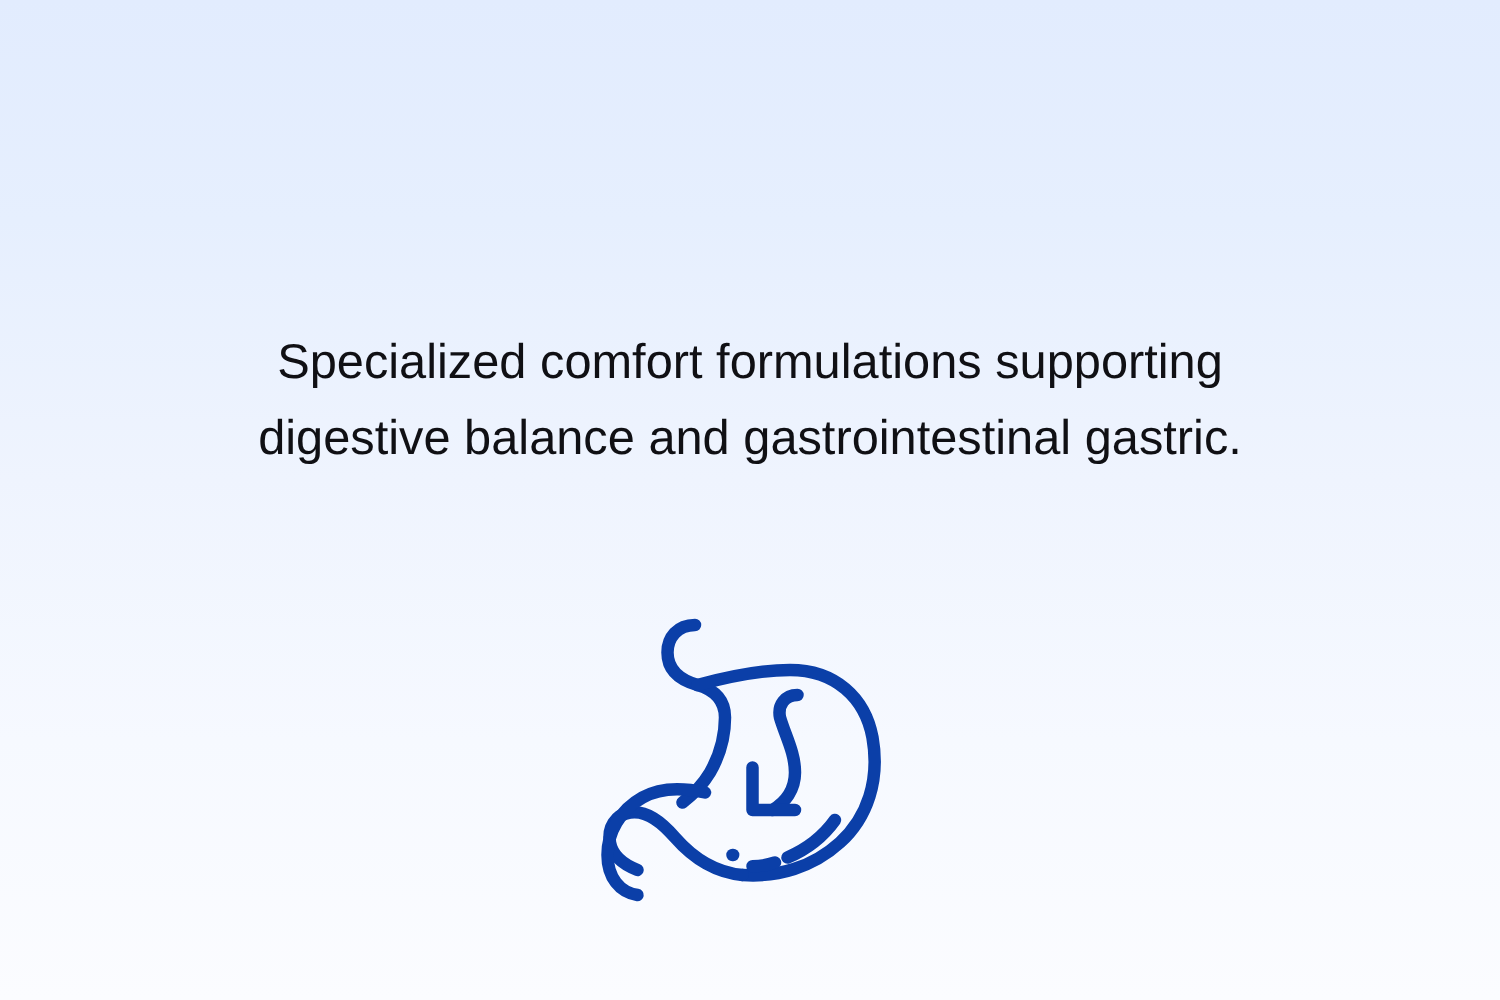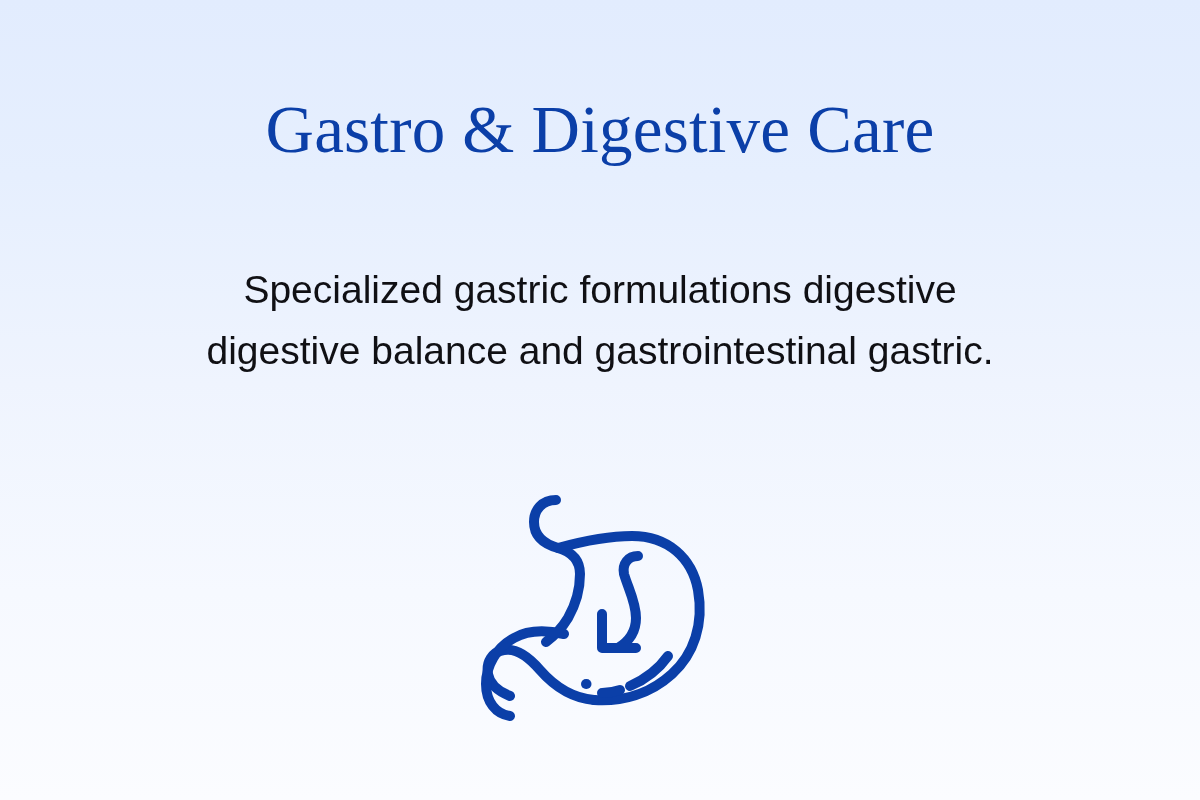--- a/index.html
+++ b/index.html
@@ -74,24 +74,23 @@
     display: block;
     width: 256px;
     height: 256px;
   }
 </style>
 </head>
 <body>
 
 <div class="hero-panel">
 
-  <h1 class="hero-title">Gastro &amp; Digestive Care</h1>
 
   <div class="hero-subtitle">
-    <span class="sub-line">Specialized gastric formulations digestive</span>
+    <span class="sub-line">Specialized comfort formulations supporting</span>
     <span class="sub-line">digestive balance and gastrointestinal gastric.</span>
   </div>
 
   <div class="hero-icon-wrap">
     <svg class="stomach-icon" viewBox="0 0 256 256" aria-hidden="true">
       <g fill="none" stroke="#0b3fa8" stroke-width="10" stroke-linecap="round" stroke-linejoin="round">
 
         <path d="M84 22
                  C 70 22, 62 32, 62 44
                  C 62 58, 72 66, 86 70

